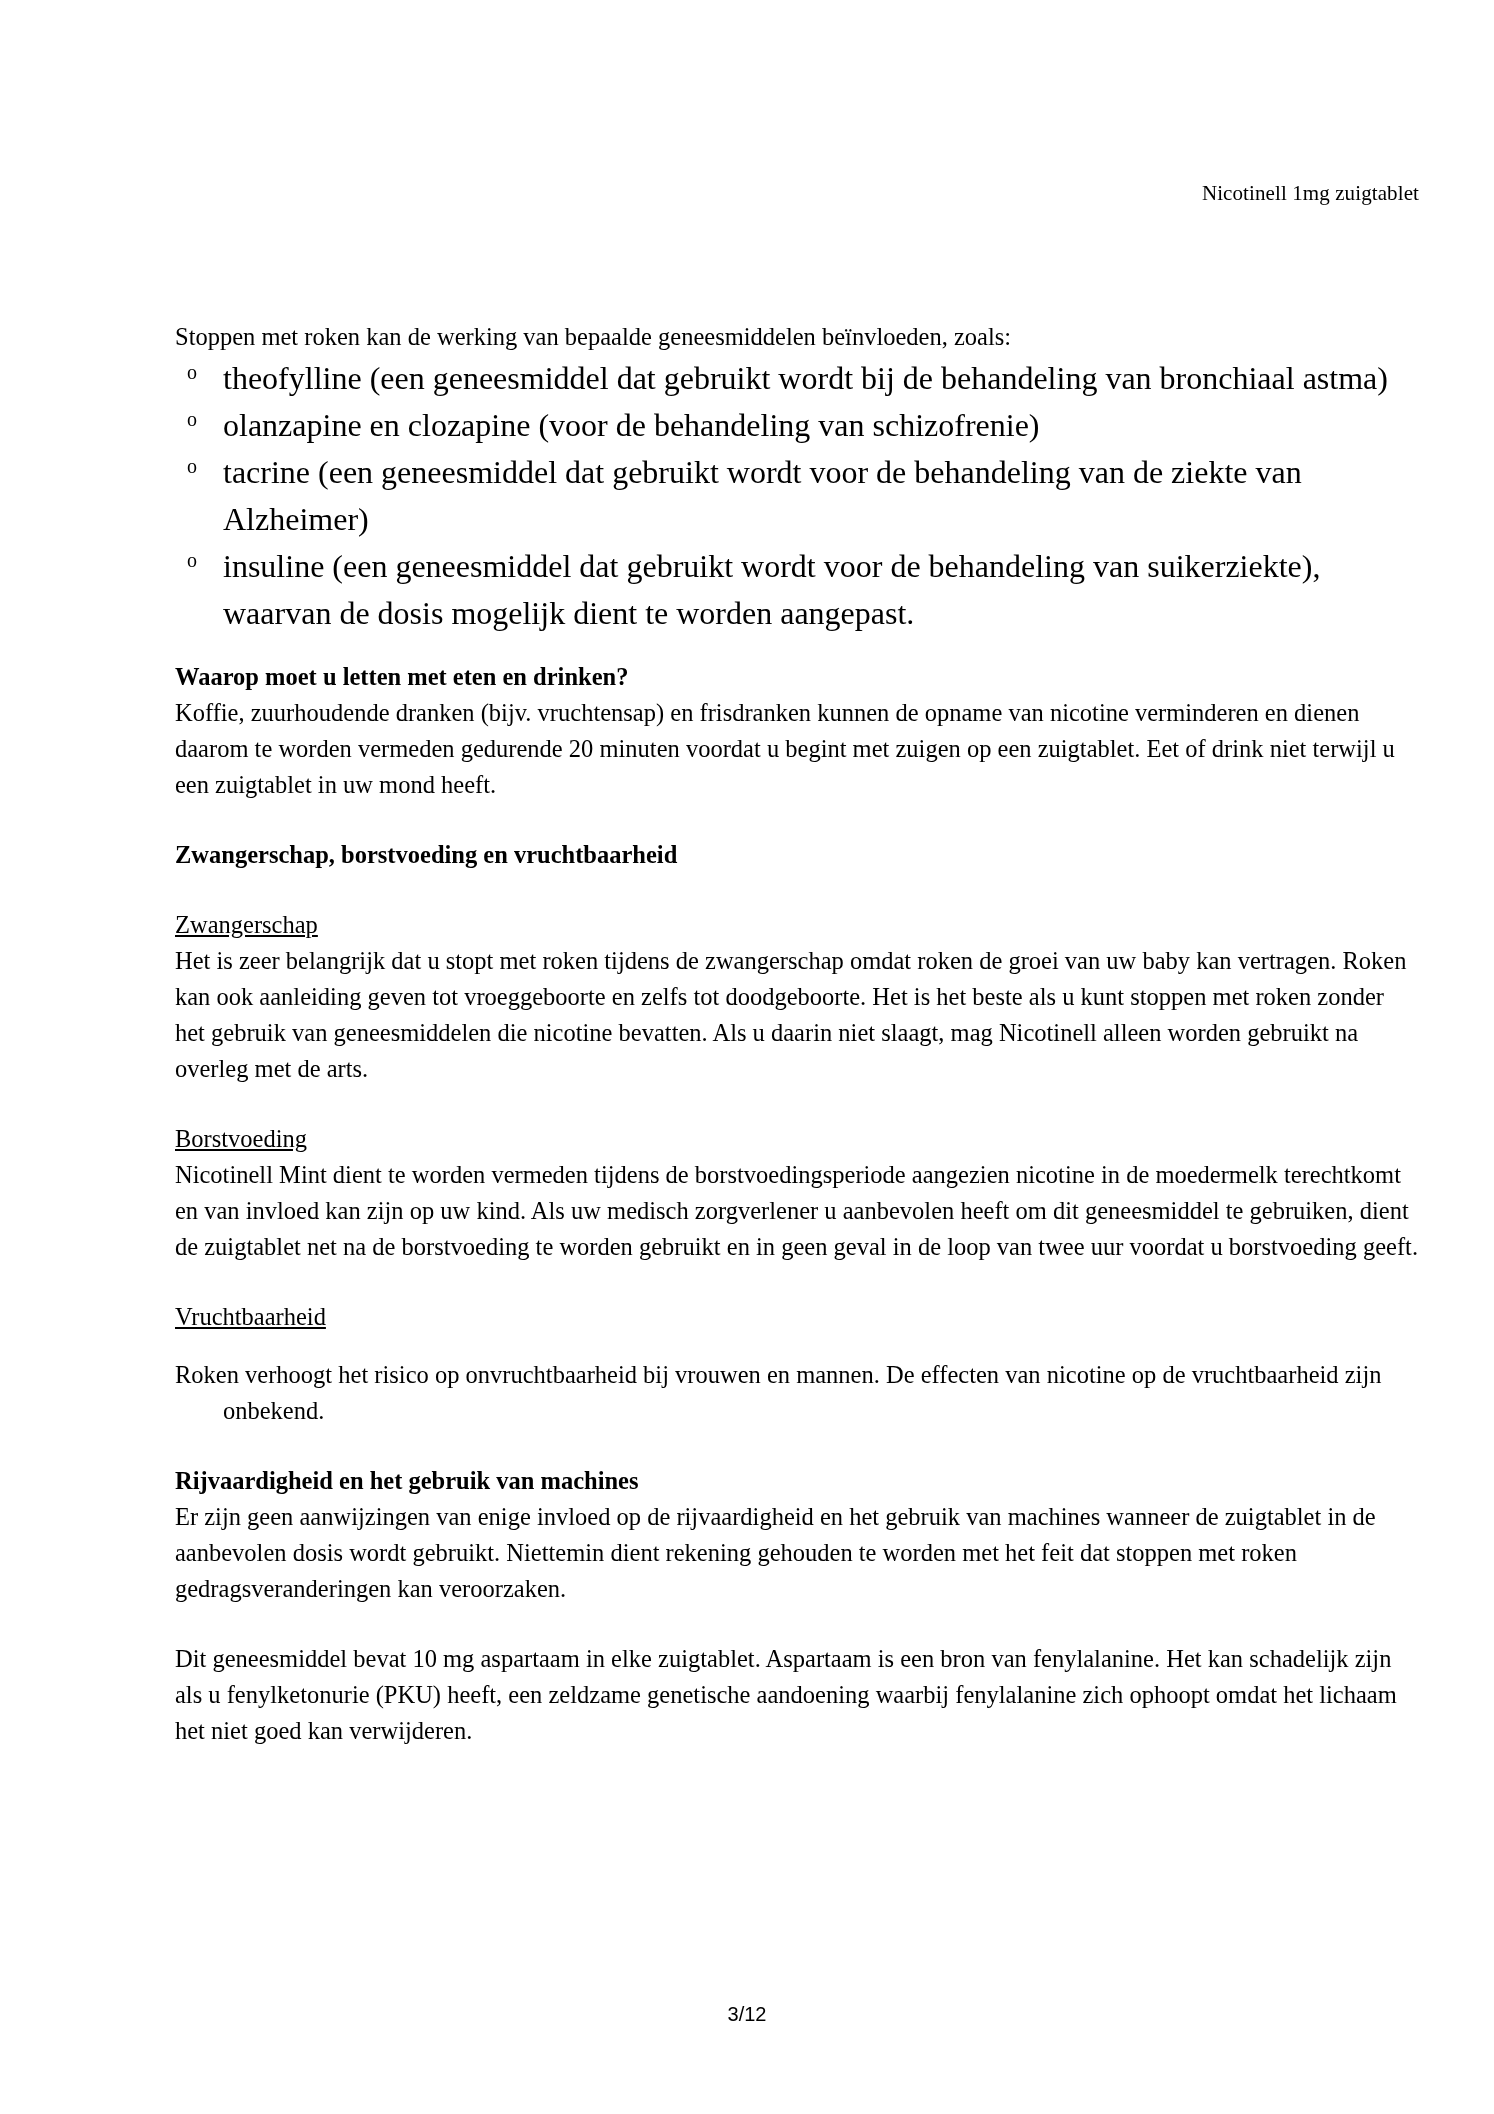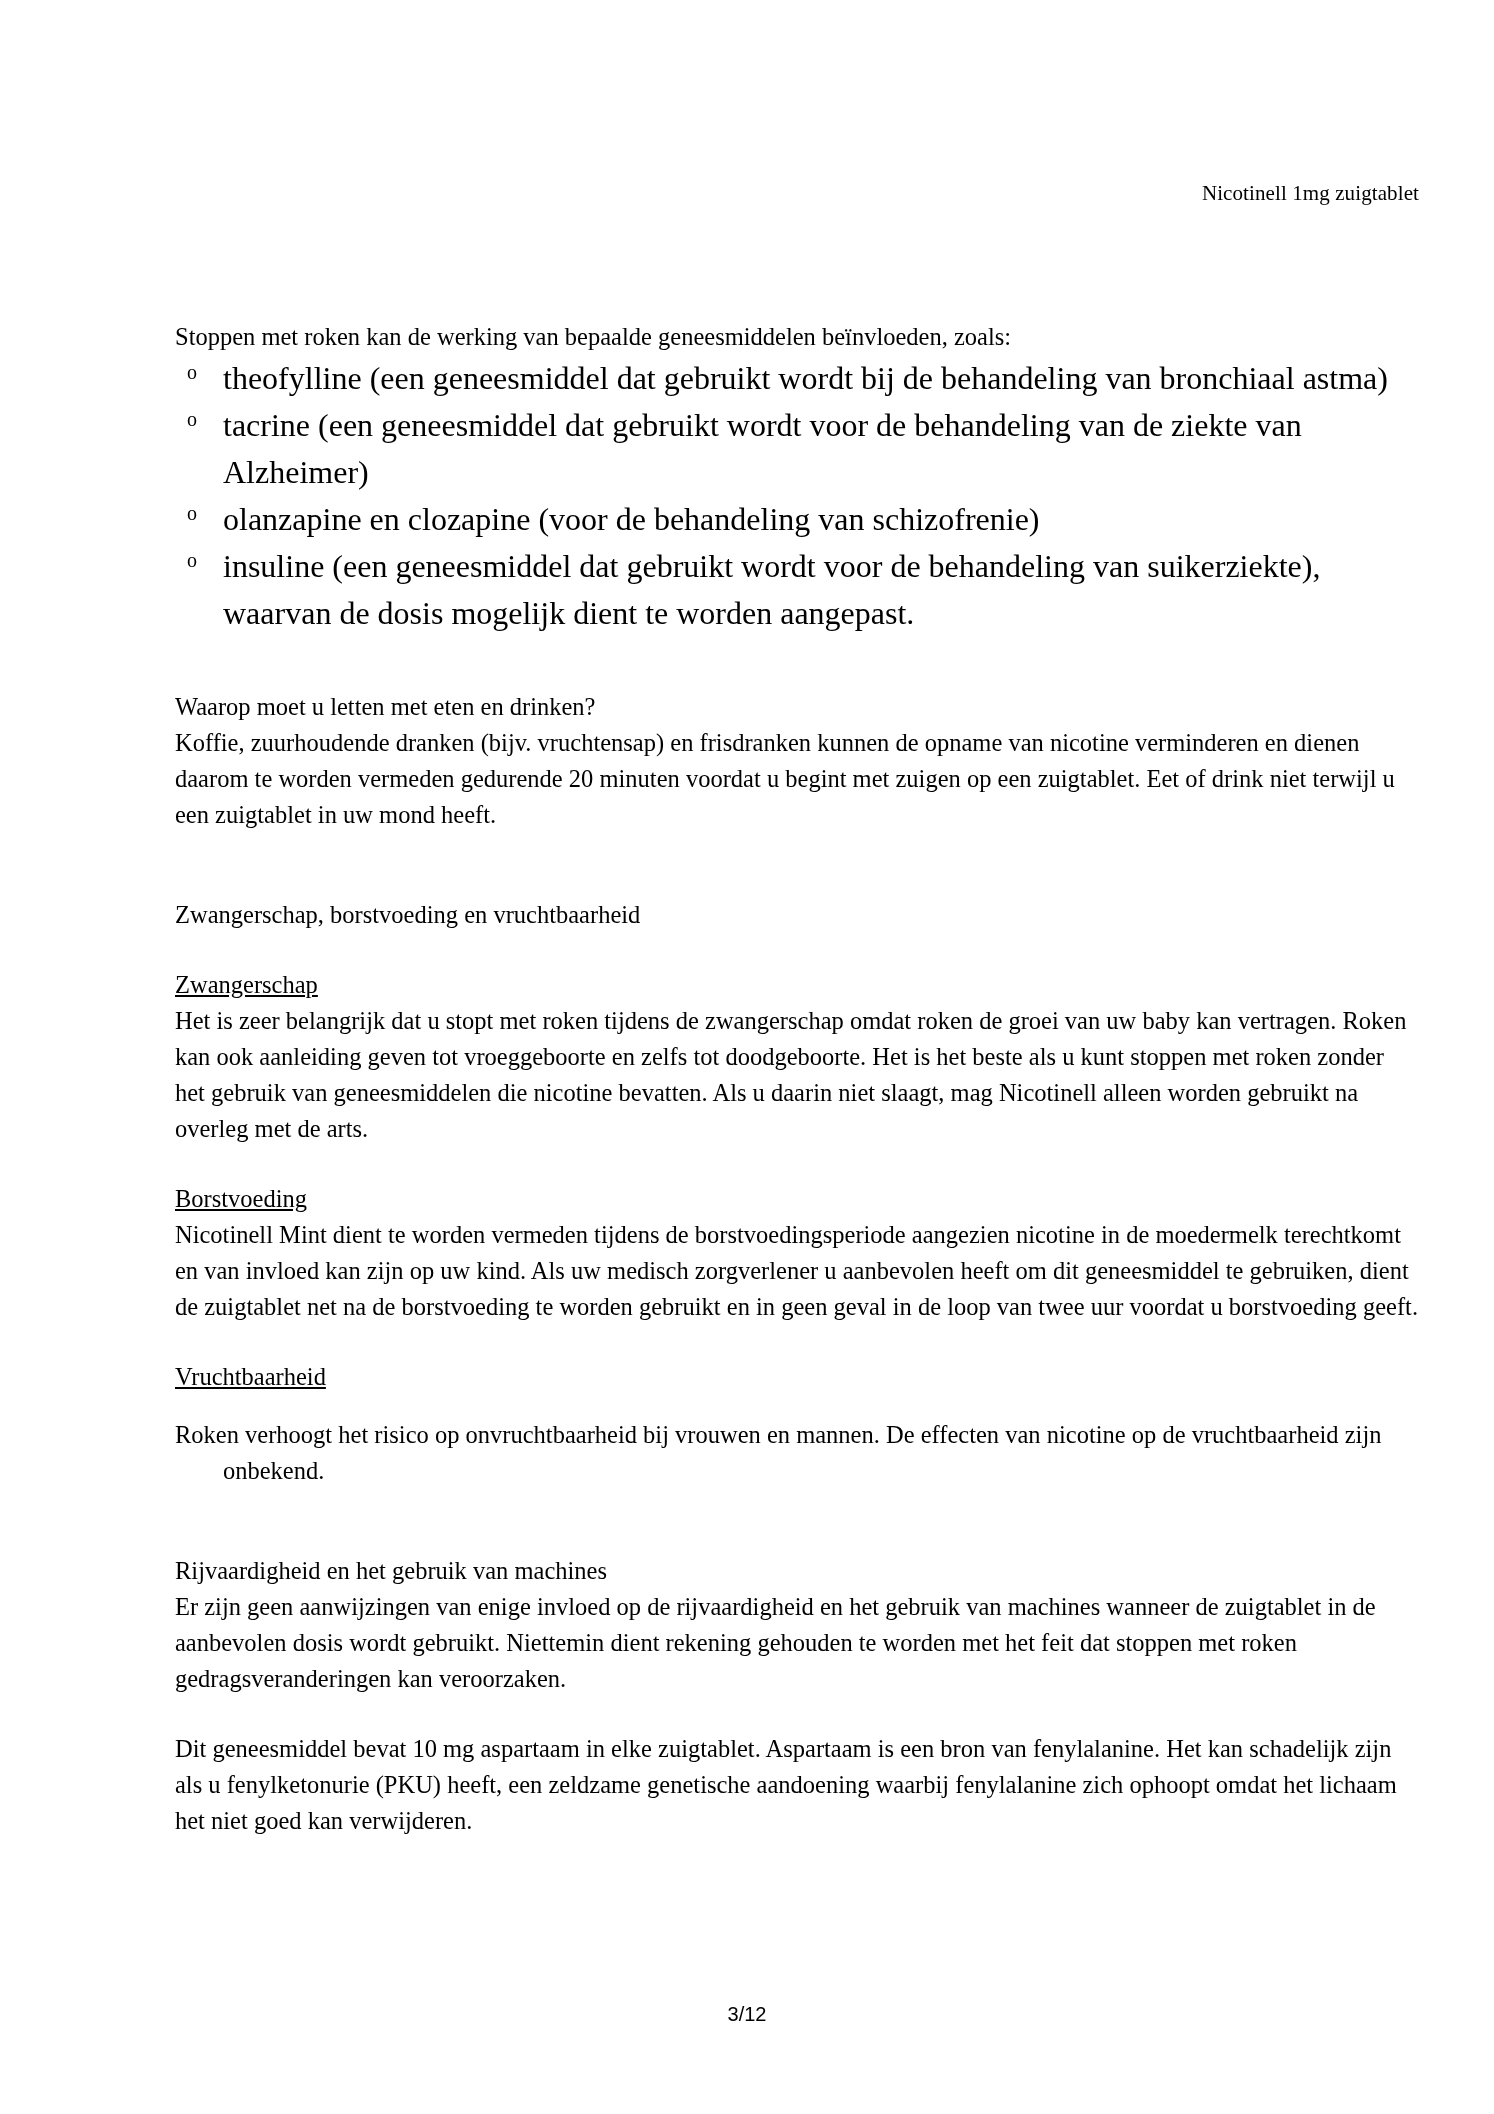--- a/index.html
+++ b/index.html
@@ -30,21 +30,21 @@
     letter-spacing: 0.1px;
   }
   p {
     margin: 0;
     font-size: 24.5px;
     line-height: 1.47;
     text-align: left;
   }
   .gap-sm { height: 22px; }
   .gap-md { height: 34px; }
-  .bold { font-weight: normal; margin-top: 30px; }
+  .bold { font-weight: bold; }
   .bold-underline { font-weight: normal; text-decoration: underline; }
   ul.bullets {
     list-style: none;
     margin: 0;
     padding: 0;
   }
   ul.bullets li {
     font-size: 32px;
     line-height: 1.47;
     position: relative;
@@ -81,22 +81,22 @@
 
   <div class="header-line">Nicotinell 1mg zuigtablet</div>
 
 
   <div class="gap-md"></div>
 
   <p>Stoppen met roken kan de werking van bepaalde geneesmiddelen beïnvloeden, zoals:</p>
 
   <ul class="bullets">
     <li>theofylline (een geneesmiddel dat gebruikt wordt bij de behandeling van bronchiaal astma)</li>
+    <li>olanzapine en clozapine (voor de behandeling van schizofrenie)</li>
     <li>tacrine (een geneesmiddel dat gebruikt wordt voor de behandeling van de ziekte van Alzheimer)</li>
-    <li>olanzapine en clozapine (voor de behandeling van schizofrenie)</li>
     <li>insuline (een geneesmiddel dat gebruikt wordt voor de behandeling van suikerziekte), waarvan de dosis mogelijk dient te worden aangepast.</li>
   </ul>
 
   <div class="gap-sm"></div>
 
   <p class="bold">Waarop moet u letten met eten en drinken?</p>
   <p>Koffie, zuurhoudende dranken (bijv. vruchtensap) en frisdranken kunnen de opname van nicotine verminderen en dienen daarom te worden vermeden gedurende 20 minuten voordat u begint met zuigen op een zuigtablet. Eet of drink niet terwijl u een zuigtablet in uw mond heeft.</p>
 
   <div class="gap-md"></div>
 

